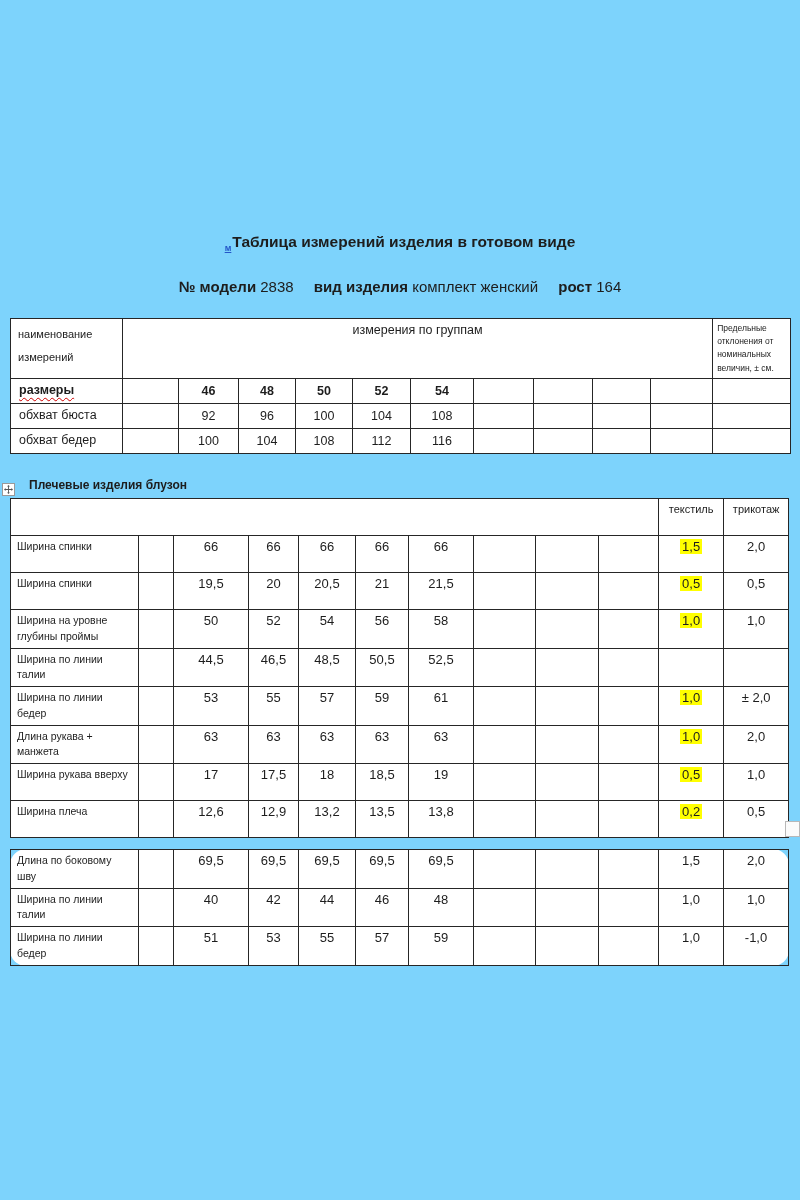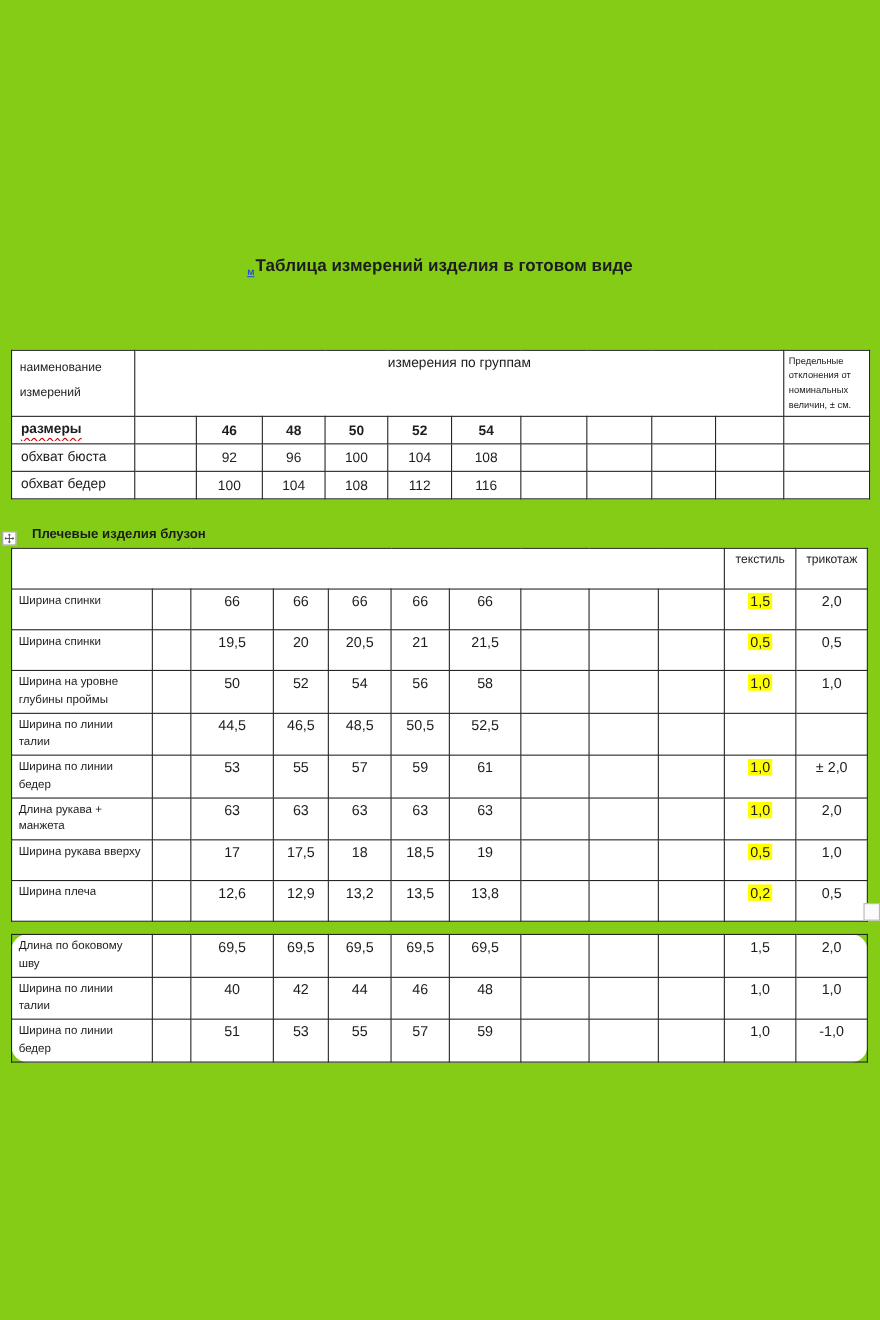--- a/index.html
+++ b/index.html
@@ -1,16 +1,16 @@
 <!DOCTYPE html>
 <html><head>
 <meta charset="utf-8">
 <style>
   html,body{margin:0;padding:0;background:#fff;}
-  .page{position:relative;width:800px;height:1200px;background:#84cc16;
+  .page{position:relative;width:800px;height:1200px;background:#7dd3fc;
         font-family:"Liberation Sans",sans-serif;color:#1d1d1d;overflow:hidden;}
   .abs{position:absolute;}
 
   
   .title{top:233px;left:0;width:800px;text-align:center;font-size:15.5px;font-weight:bold;}
   .mark{font-size:9px;color:#2456c8;text-decoration:underline;vertical-align:-4px;font-weight:bold;margin-right:1px;}
   .subtitle{top:278px;left:0;width:800px;text-align:center;font-size:15px;}
   .subtitle .b{font-weight:bold;}
   .subtitle .grp{margin-left:16px;}
 
@@ -59,20 +59,28 @@
 </style>
 </head>
 <body>
 
 <div class="page">
 
   <div class="abs title">
     <span class="mark">м</span><span>Таблица измерений изделия в готовом виде</span>
   </div>
 
+  <div class="abs subtitle">
+    <span class="b">№ модели</span>
+    <span>2838</span>
+    <span class="b grp">вид изделия</span>
+    <span>комплект женский</span>
+    <span class="b grp">рост</span>
+    <span>164</span>
+  </div>
 
   <table id="table1">
     <colgroup>
       <col style="width:112px">
         <col style="width:56px">
         <col style="width:60px">
         <col style="width:57px">
       <col style="width:57px">
         <col style="width:58px">
         <col style="width:63px">

